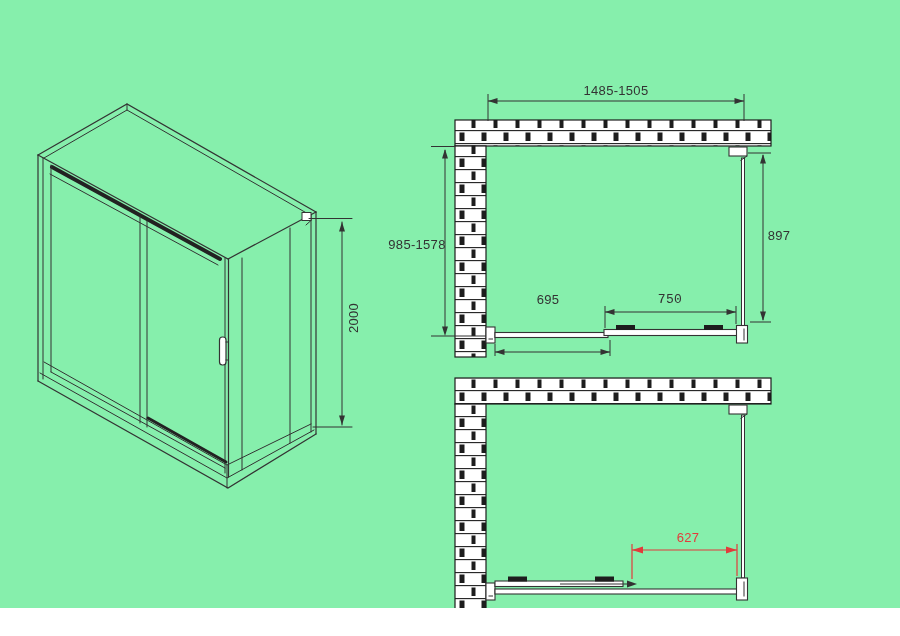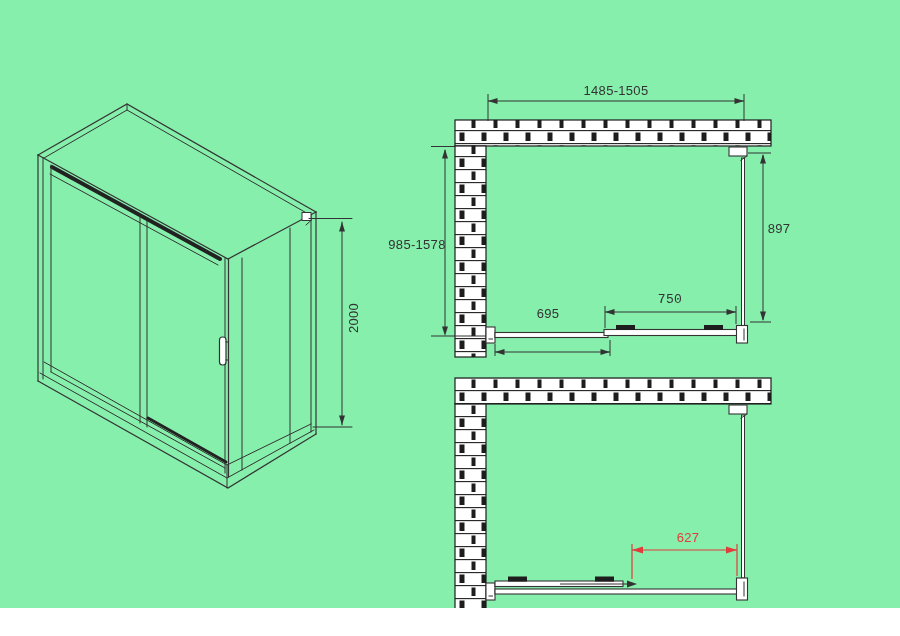--- a/index.html
+++ b/index.html
@@ -188,19 +188,19 @@
       <line x1="737" y1="544" x2="737" y2="576"></line>
       <line x1="632" y1="550" x2="737" y2="550"></line>
       <polygon points="632,550 643,546.5 643,553.5" fill="#e23b3b" stroke="none"></polygon>
       <polygon points="737,550 726,546.5 726,553.5" fill="#e23b3b" stroke="none"></polygon>
     </g>
   </g>
 </svg>
 
 <span class="dim-label" style="left:616px; top:90px;">1485-1505</span>
 <span class="dim-label" style="left:417px; top:244px;">985-1578</span>
-<span class="dim-label" style="left:779px; top:228px;">897</span>
+<span class="dim-label" style="left:779px; top:235px;">897</span>
 <span class="dim-label" style="left:670px; top:299px;font-family:Liberation Mono, monospace;">750</span>
-<span class="dim-label" style="left:548px; top:313px;">695</span>
+<span class="dim-label" style="left:548px; top:299px;">695</span>
 <span class="dim-label rot" style="left:353px; top:318px;">2000</span>
 <span class="dim-label red" style="left:688px; top:537px;">627</span>
 
 </div>
 
 </body></html>

